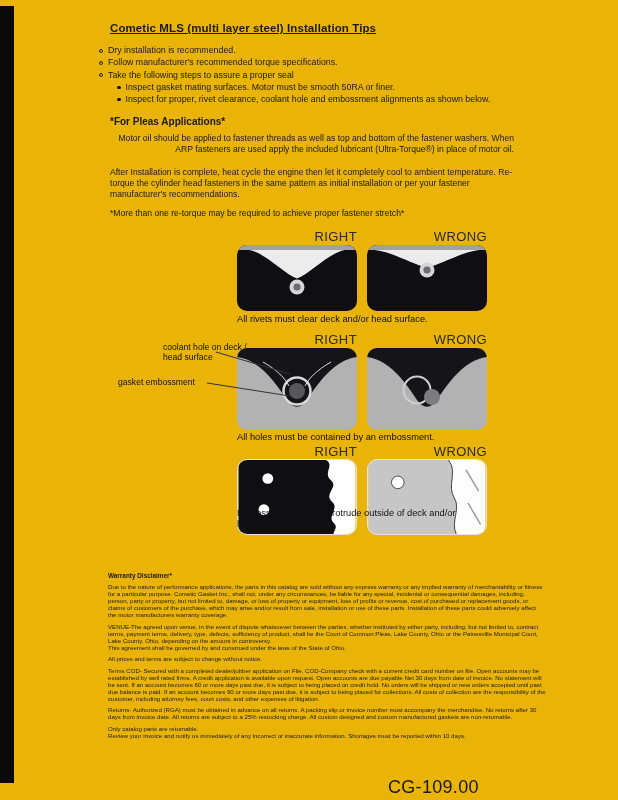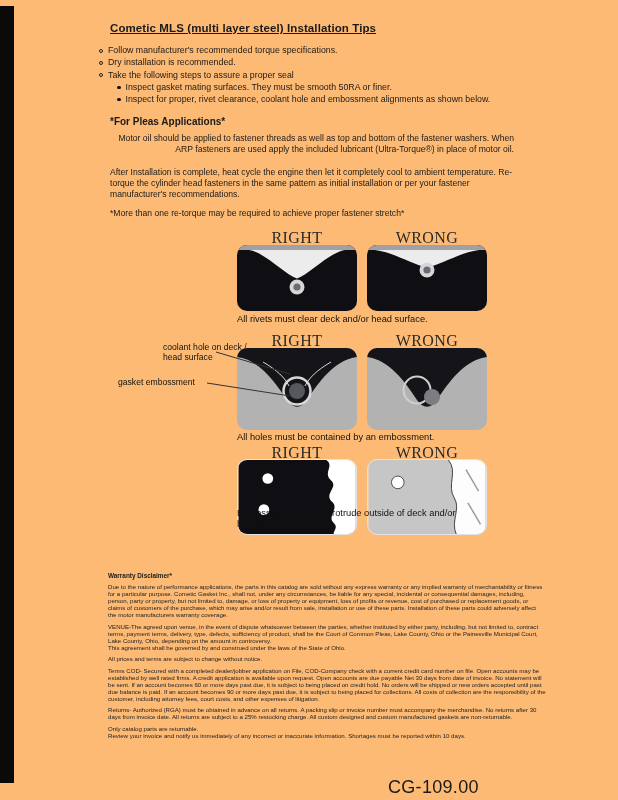--- a/index.html
+++ b/index.html
@@ -1,41 +1,41 @@
 <!DOCTYPE html>
 <html><head>
 <meta charset="utf-8">
 <style>
   * { margin:0; padding:0; box-sizing:border-box; }
   html,body { background:#ffffff; }
   body {
     width:618px; height:800px; position:relative; overflow:hidden;
     font-family:"Liberation Sans", sans-serif; color:#1a1a1a;
   }
-  .page { position:absolute; inset:0; background:#fdba74;padding-left:44px; }
+  .page { position:absolute; inset:0; background:#eab308;padding-left:44px; }
   .left-bar { position:absolute; left:0; top:6px; width:14px; height:777px; background:#0a0a0a; }
 
   .title {
     position:absolute; left:110px; top:22px;
     font-size:11.5px; font-weight:bold; text-decoration:underline; letter-spacing:.1px;
   }
 
   .tips { position:absolute; left:99px; top:45px; width:432px; }
   .tip { display:flex; align-items:flex-start; margin-bottom:1.5px; font-size:8.8px; line-height:10.8px; }
   .tip.sub { margin-left:18px; }
   .ob { width:4px; height:4px; border:1px solid #222; border-radius:50%; margin:3.5px 5px 0 0; flex:none; }
   .fb { width:3.5px; height:3.5px; background:#111; border-radius:50%; margin:3.8px 5px 0 0; flex:none; }
 
   .diesel-heading { position:absolute; left:110px; top:116px; font-size:10px; font-weight:bold; }
   .para { position:absolute; left:110px; width:404px; font-size:8.6px; line-height:11.2px; }
   #para1 { top:133px;text-align:right; }
   #para2 { top:167px; }
   #note  { top:208px; }
 
-  .fig-label { position:absolute; width:120px; text-align:center; font-size:16px; letter-spacing:.4px; color:#2a2a2a;font-family:Liberation Serif, serif; }
+  .fig-label { position:absolute; width:120px; text-align:right; font-size:13px; letter-spacing:.4px; color:#2a2a2a; }
   .fig { position:absolute; width:120px; border-radius:10px; overflow:hidden; }
   .fig.light { border:1px solid #e3e3e3; }
   .fig svg { display:block; width:100%; height:100%; }
   .caption { position:absolute; font-size:9.3px; color:#111; line-height:11px; }
   .ann { position:absolute; font-size:8.6px; line-height:10px; color:#111; }
   .overlay { position:absolute; inset:0; pointer-events:none; }
 
   .disclaimer { position:absolute; left:108px; top:572px; width:438px; }
   .disclaimer h3 { font-size:6.4px; font-weight:bold; margin-bottom:4px; }
   .dp { font-size:6.1px; line-height:7px; color:#222; }
@@ -48,33 +48,33 @@
 
 <div class="page">
 
   <div class="left-bar"></div>
 
   <div class="title">Cometic MLS (multi layer steel) Installation Tips</div>
 
   <div class="tips">
     <div class="tip">
       <span class="ob"></span>
-      <span>Follow manufacturer's recommended torque specifications.</span>
+      <span>Dry installation is recommended.</span>
     </div>
     <div class="tip">
       <span class="ob"></span>
-      <span>Dry installation is recommended.</span>
+      <span>Follow manufacturer's recommended torque specifications.</span>
     </div>
     <div class="tip">
       <span class="ob"></span>
       <span>Take the following steps to assure a proper seal</span>
     </div>
     <div class="tip sub">
       <span class="fb"></span>
-      <span>Inspect gasket mating surfaces.  They must be smooth 50RA or finer.</span>
+      <span>Inspect gasket mating surfaces.  Motor must be smooth 50RA or finer.</span>
     </div>
     <div class="tip sub">
       <span class="fb"></span>
       <span>Inspect for proper, rivet clearance, coolant hole and embossment alignments as shown below.</span>
     </div>
   </div>
 
   <div class="diesel-heading">*For Pleas Applications*</div>
   <p class="para" id="para1">Motor oil should be applied to fastener threads as well as top and bottom of the fastener washers. When ARP fasteners are used apply the included lubricant (Ultra-Torque®) in place of motor oil.</p>
   <p class="para" id="para2">After Installation is complete, heat cycle the engine then let it completely cool to ambient temperature. Re-torque the cylinder head fasteners in the same pattern as initial installation or per your fastener manufacturer's recommendations.</p>

